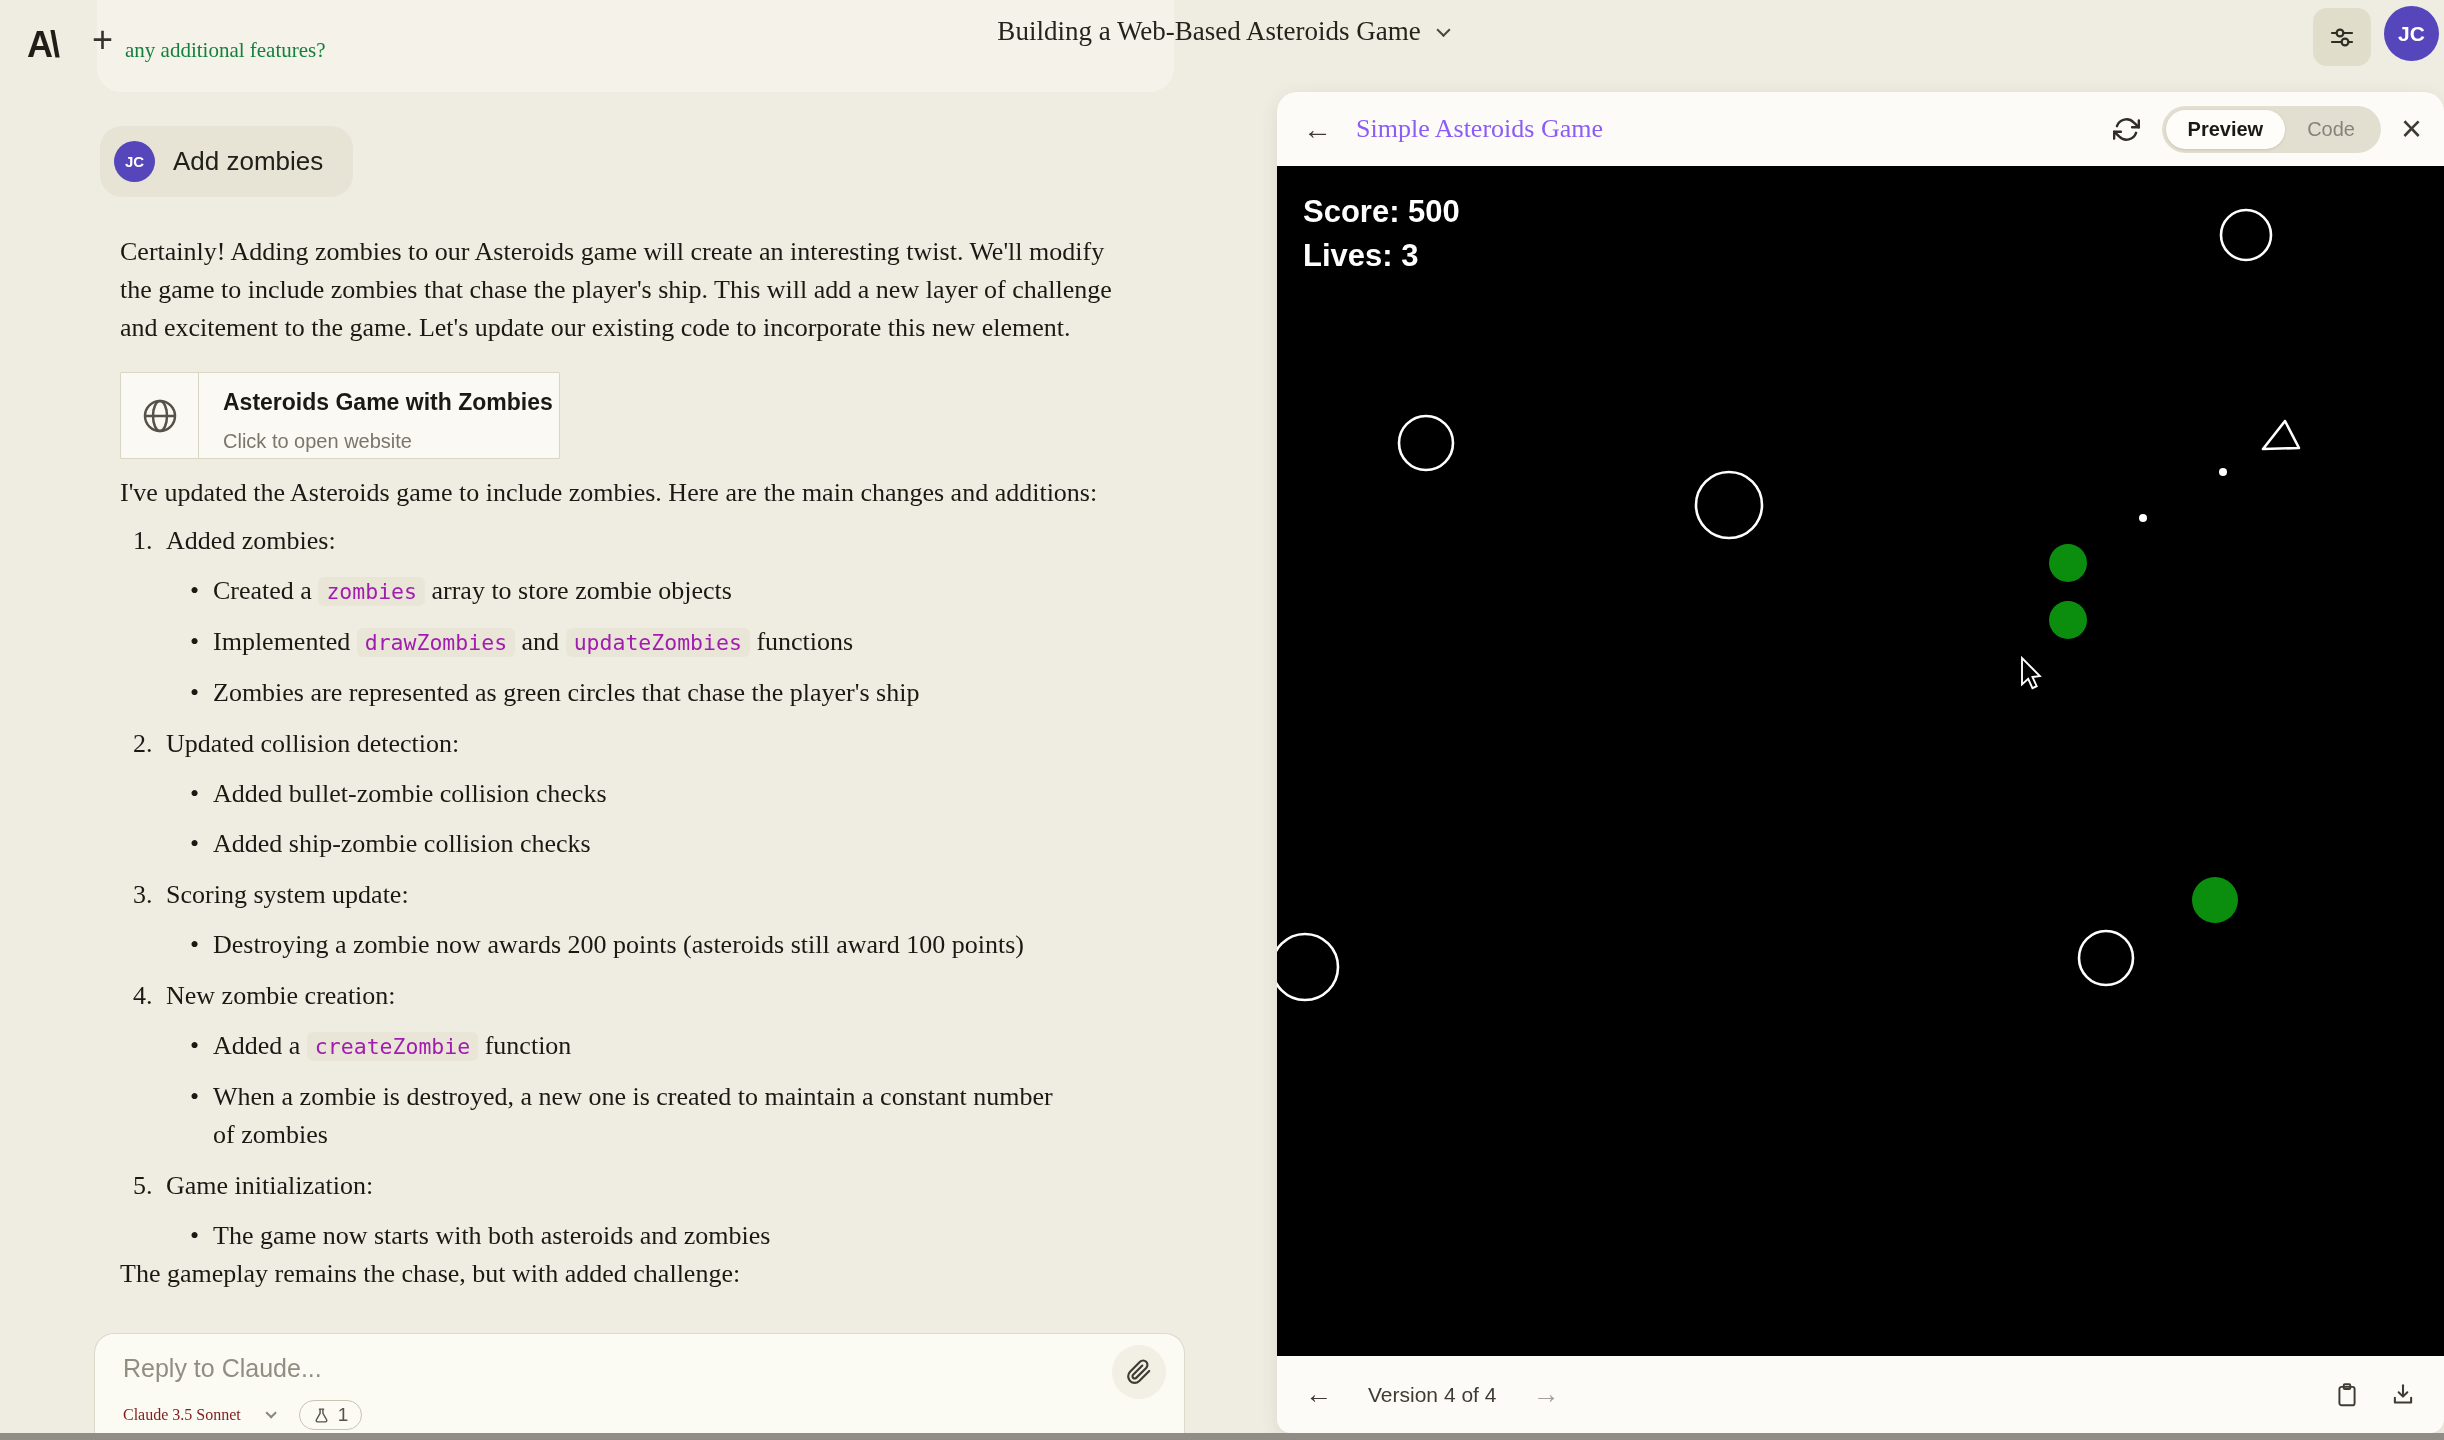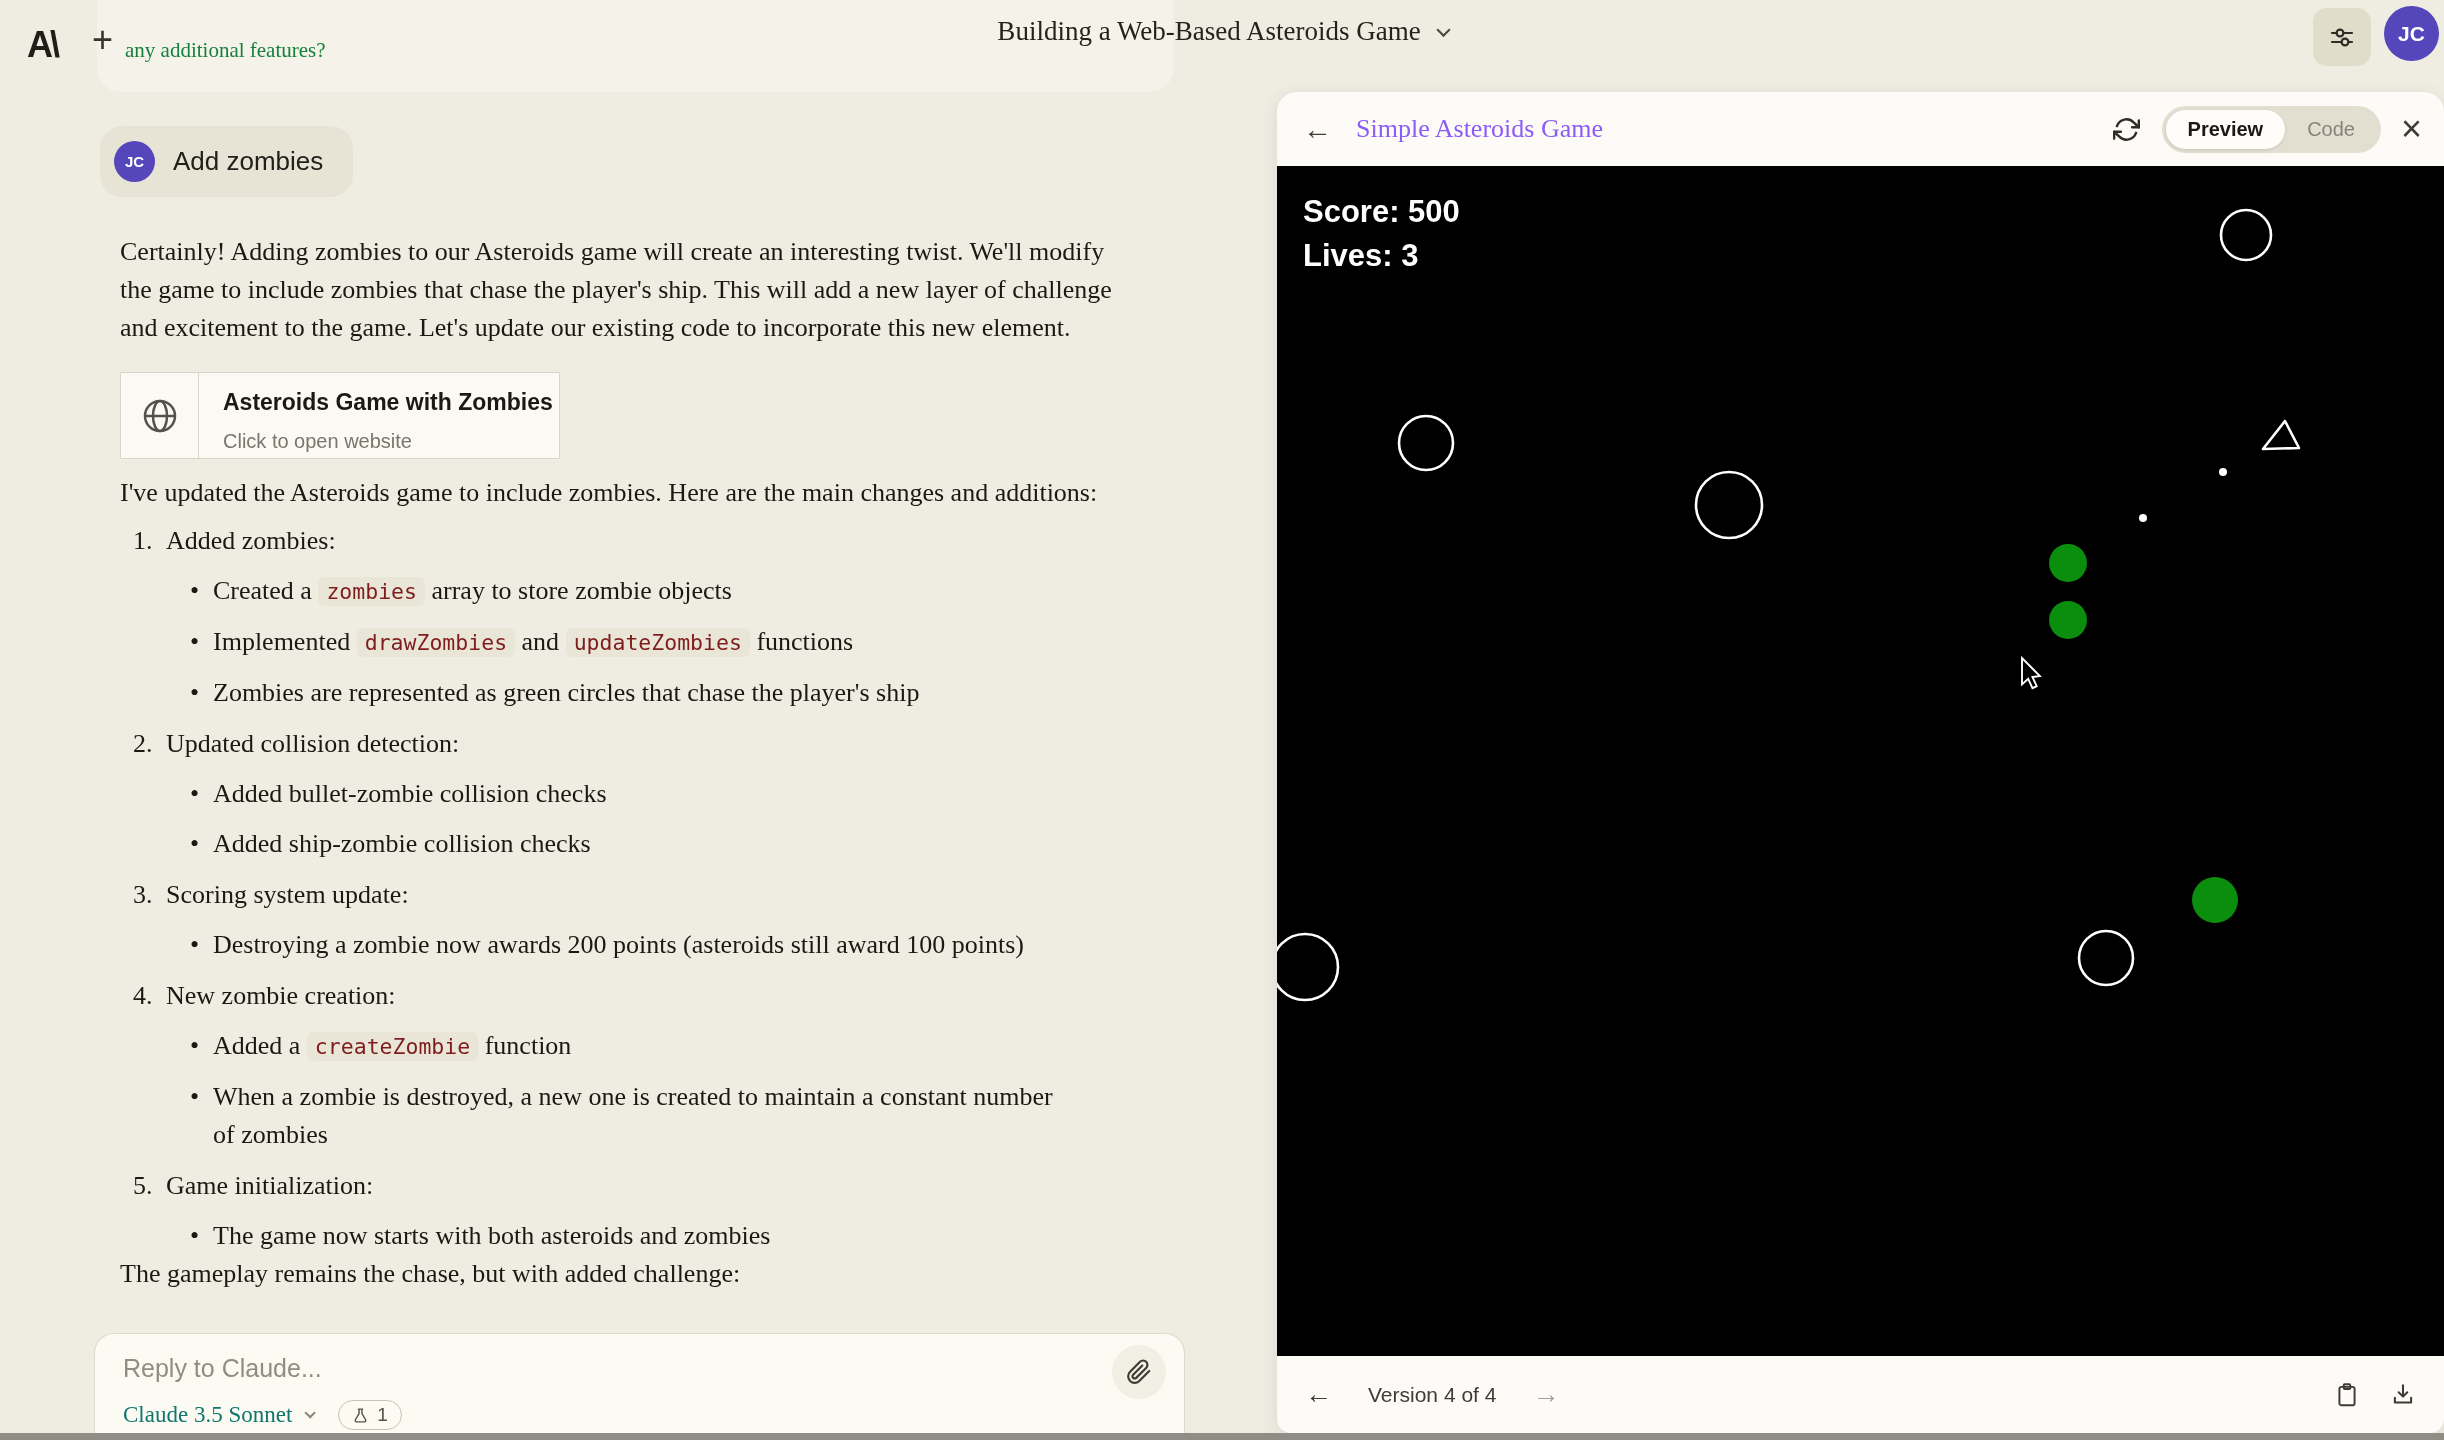--- a/index.html
+++ b/index.html
@@ -32,29 +32,29 @@
   .card-title { font-size:23px; font-weight:700; color:#1A1915; line-height:1.25; }
   .card-sub { font-size:20px; color:#7A766B; margin-top:5px; }
 
   .sections { margin-top:10px; }
   .section { margin-top:13px; }
   .section:first-child { margin-top:0; }
   .section-label { display:flex; padding-left:13px; }
   .section-label .num { width:33px; flex:none; }
   .bullet { position:relative; padding-left:93px; margin-top:12px; width:960px; }
   .bullet::before { content:"•"; position:absolute; left:70px; top:0; font-size:26px; }
-  .code { font-family:"DejaVu Sans Mono","Liberation Mono",monospace; font-size:21.5px; color:#7f1d1d; background:#E9E6D8; border-radius:6px; padding:2px 8px; }
+  .code { font-family:"DejaVu Sans Mono","Liberation Mono",monospace; font-size:21.5px; color:#a21caf; background:#E9E6D8; border-radius:6px; padding:2px 8px; }
   .outro { margin-top:14px; }
 
   
   .composer { position:absolute; left:94px; top:1333px; width:1091px; height:107px; background:#FBFAF3; border:1px solid #DED9C8; border-bottom:none; border-radius:20px 20px 0 0; }
   .composer-input { position:absolute; left:28px; top:20px; font-size:25px; color:#918D81; cursor:text; }
   .attach-btn { position:absolute; right:18px; top:11px; width:54px; height:54px; border-radius:50%; background:#F2F0E5; display:flex; align-items:center; justify-content:center; cursor:pointer; }
   .composer-row { position:absolute; left:28px; top:66px; display:flex; align-items:center; gap:26px; }
-  .model-select { display:flex; align-items:center; gap:12px; cursor:pointer; font-family:"Liberation Serif","DejaVu Serif",serif; font-size:23px; color:#0f766e; }
+  .model-select { display:flex; align-items:center; gap:24px; cursor:pointer; font-family:"Liberation Serif","DejaVu Serif",serif; font-size:16px; color:#7f1d1d; }
   .model-select .caret-down { width:8px; height:8px; border-color:#8B877B; }
   .usage-badge { display:flex; align-items:center; gap:8px; border:1.5px solid #C8C4B4; border-radius:999px; padding:3px 13px; font-size:19px; color:#55524A; cursor:pointer; }
 
   
   .panel { position:absolute; left:1277px; top:92px; width:1167px; height:1341px; background:#FCFBF7; border-radius:20px 20px 14px 14px; box-shadow:0 4px 18px rgba(60,55,40,.10); }
   .panel-header { position:absolute; left:0; top:0; right:0; height:74px; display:flex; align-items:center; padding:0 22px 0 26px; }
   .back-arrow { font-size:29px; color:#3E3B33; cursor:pointer; line-height:1; }
   .panel-title { font-family:"Liberation Serif","DejaVu Serif",serif; font-size:26px; color:#8b5cf6; margin-left:24px; }
   .header-spacer { flex:1; }
   .refresh-btn { margin-right:22px; cursor:pointer; display:flex; }

